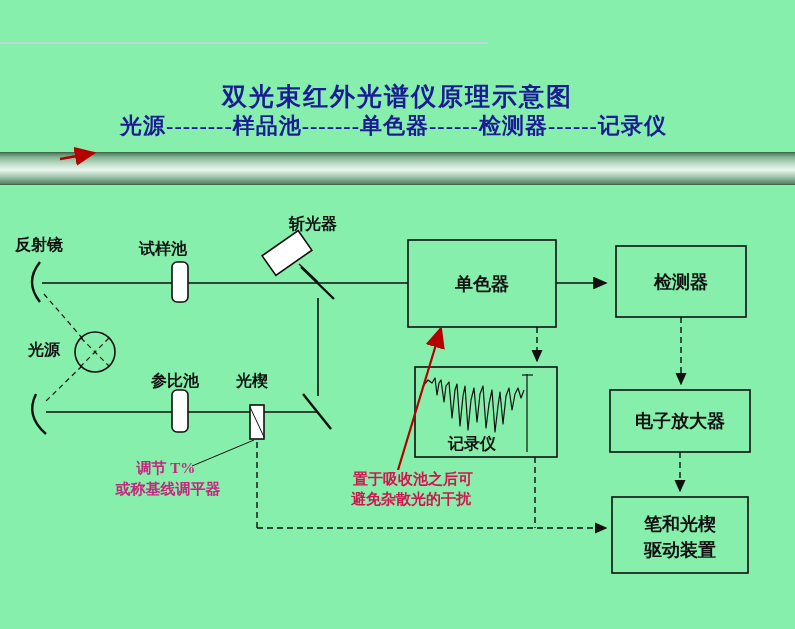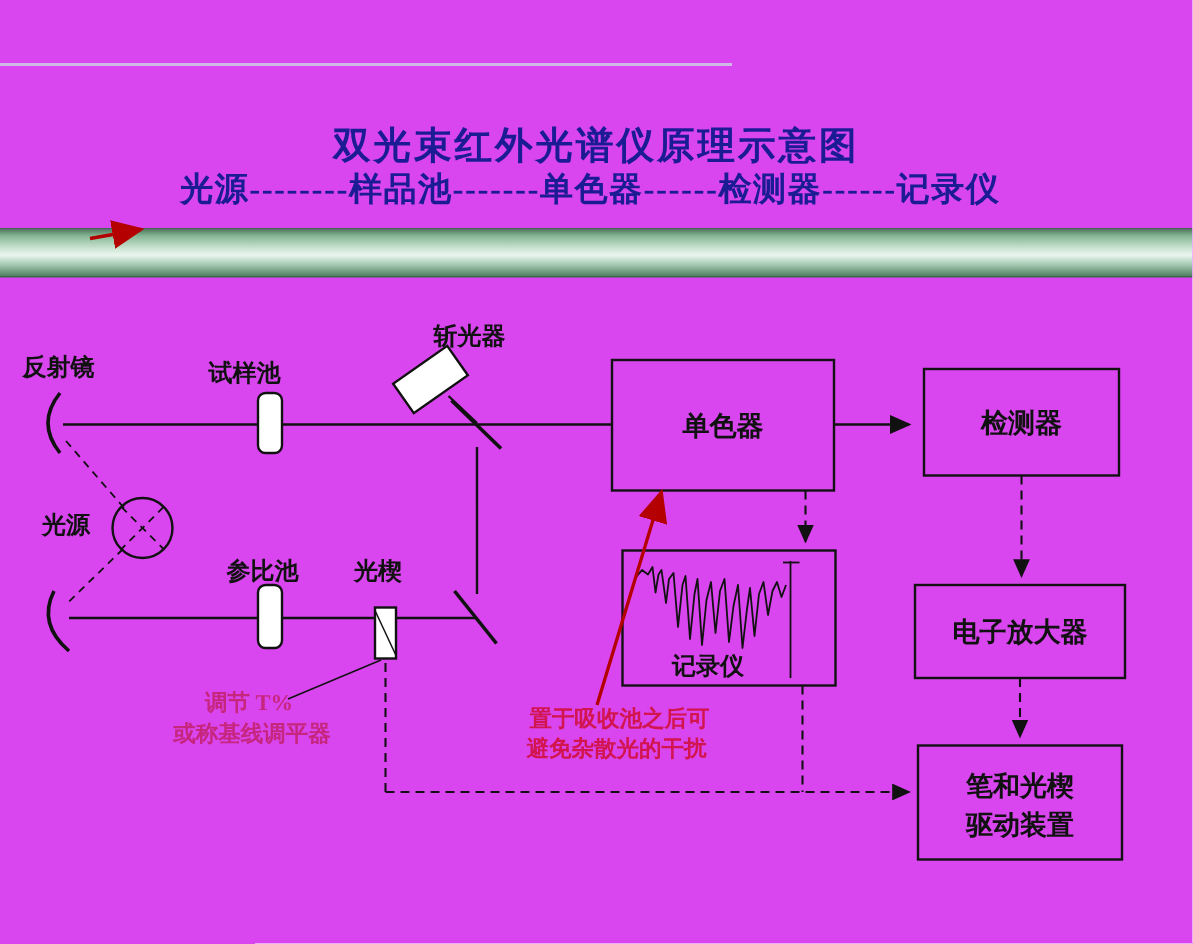--- a/index.html
+++ b/index.html
@@ -1,17 +1,17 @@
 <!DOCTYPE html>
 <html><head>
 <meta charset="utf-8">
 <style>
   html,body{margin:0;padding:0;background:#fff;}
   #stage{
-    position:relative;width:795px;height:629px;background:#d946ef;
+    position:relative;width:795px;height:629px;background:#86efac;
     font-family:"Liberation Serif","DejaVu Serif",serif;overflow:hidden;
   }
   .abs{position:absolute;}
   #top-divider{top:42px;left:0;width:488px;height:2px;background:#ccd5e3;opacity:.8;}
   #page-title{
     top:80px;left:0;width:795px;text-align:center;
     font-size:25px;font-weight:700;color:#1b1b96;letter-spacing:2px;
   }
   #flow-line{
     top:111px;left:0;width:787px;text-align:center;

